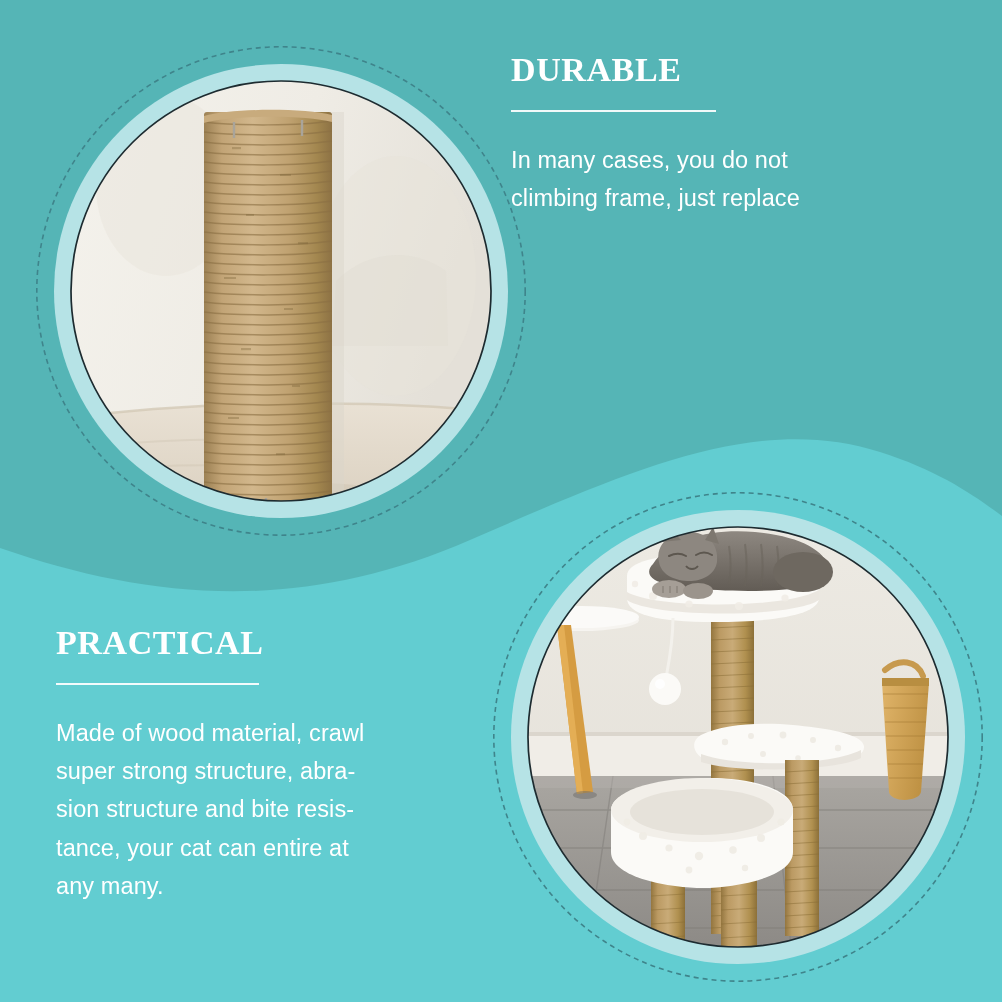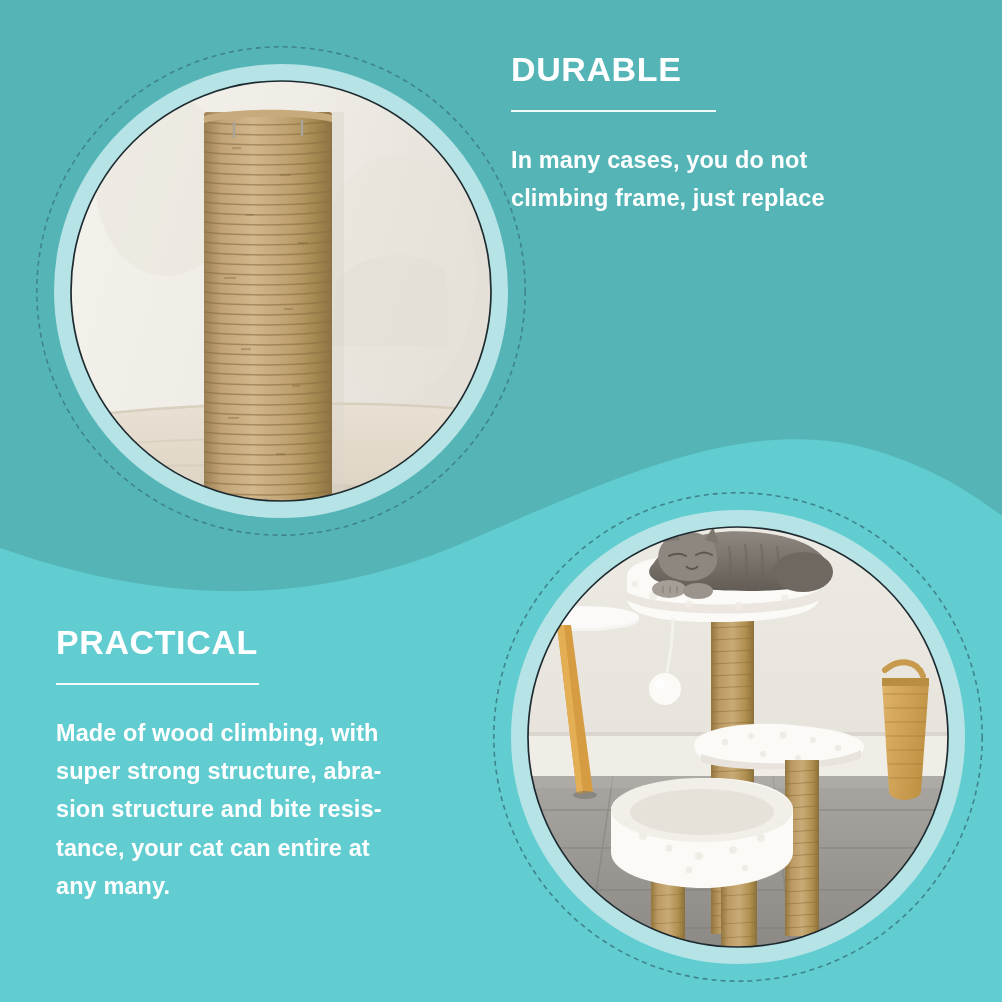--- a/index.html
+++ b/index.html
@@ -18,31 +18,32 @@
 
   
   .panel { position:absolute; color:#ffffff; }
 
   .panel-heading {
     font-size:34px;
     font-weight:bold;
     letter-spacing:0.6px;
     line-height:1.05;
     color:#ffffff;
+    font-family:Liberation Serif, serif;
   }
   .panel-rule {
     height:2px;
     background:#ffffff;
     opacity:.92;
     margin-top:22px;
   }
   .panel-body {
     font-size:23.5px;
     line-height:1.63;
-    font-weight:bold;
+    font-weight:normal;
     color:#ffffff;
     margin-top:29px;
     letter-spacing:.1px;
   }
   .panel-body span { display:block; white-space:pre; }
 
   #durable-panel  { left:511px; top:52px;  width:420px; }
   #durable-panel .panel-rule { width:205px; }
 
   #practical-panel { left:56px; top:625px; width:420px; }
@@ -389,21 +390,21 @@
     <div class="panel-body">
       <span>In many cases, you do not</span>
       <span>climbing frame, just replace</span>
     </div>
   </div>
 
   <div class="panel" id="practical-panel">
     <div class="panel-heading">PRACTICAL</div>
     <div class="panel-rule"></div>
     <div class="panel-body">
-      <span>Made of wood climbing, with</span>
+      <span>Made of wood material, crawl</span>
       <span>super strong structure, abra-</span>
       <span>sion structure and bite resis-</span>
       <span>tance, your cat can entire at</span>
       <span>any many.</span>
     </div>
   </div>
 
 </div>
 
 </body></html>

